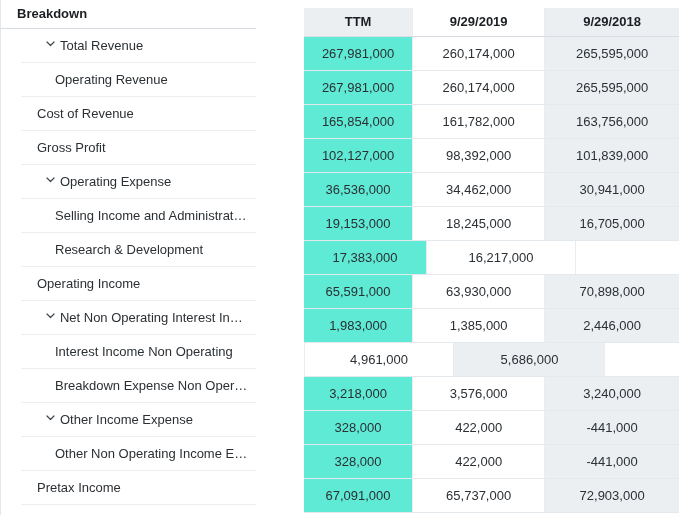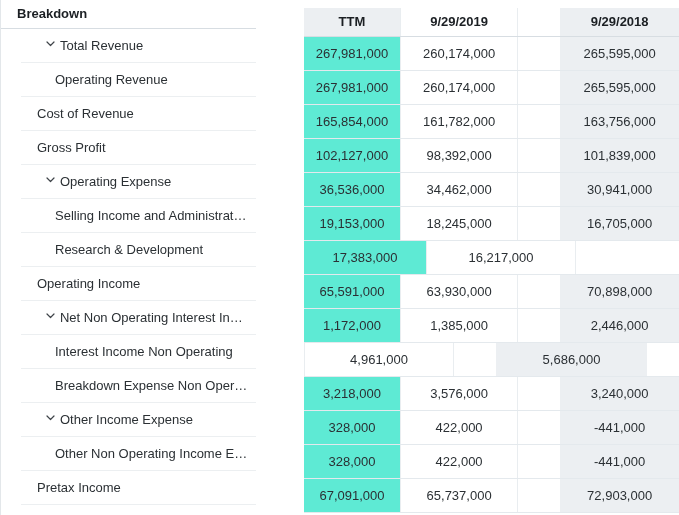--- a/index.html
+++ b/index.html
@@ -134,21 +134,21 @@
     white-space: nowrap;
   }
   .d-hdr .cell {
     line-height: 28px;
     font-weight: bold;
     color: #1b1f23;
   }
 
   .c0 { width: 122px; }
   .c1 { width: 150px; }
-  .c2 { width: 151px; margin-left: 42px; }
+  .c2 { width: 151px; }
 
   
   .d-row .c0, .d-hdr .c0 { background: #5eead4; }
   .d-row .c1, .d-hdr .c1 { background: #ffffff; }
   .d-row .c2, .d-hdr .c2 { background: #eceff2; }
 
   .d-hdr .c0, .d-hdr .c2 { background: #eceff2; }
 
   
   .d-row .c1, .d-hdr .c1 {
@@ -271,21 +271,21 @@
         <div class="d-row">
           <div class="cell c0">17,383,000</div>
           <div class="cell c1">16,217,000</div>
         </div>
         <div class="d-row">
           <div class="cell c0">65,591,000</div>
           <div class="cell c1">63,930,000</div>
           <div class="cell c2">70,898,000</div>
         </div>
         <div class="d-row">
-          <div class="cell c0">1,172,000</div>
+          <div class="cell c0">1,983,000</div>
           <div class="cell c1">1,385,000</div>
           <div class="cell c2">2,446,000</div>
         </div>
         <div class="d-row">
           <div class="cell c1">4,961,000</div>
           <div class="cell c2">5,686,000</div>
         </div>
         <div class="d-row">
           <div class="cell c0">3,218,000</div>
           <div class="cell c1">3,576,000</div>

